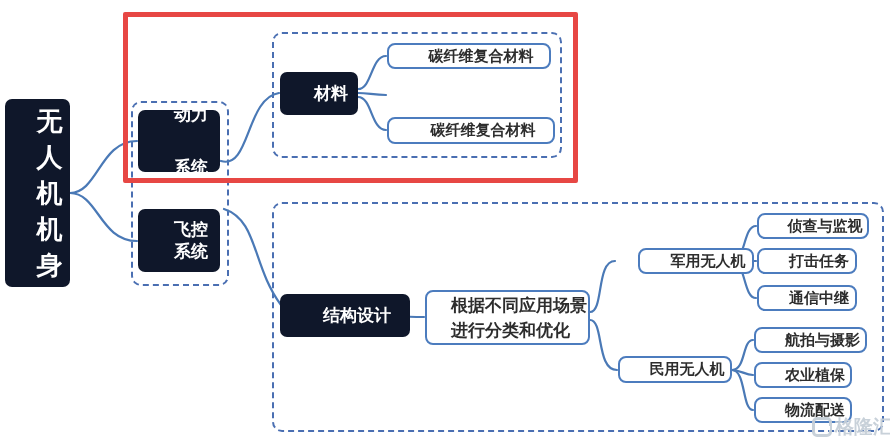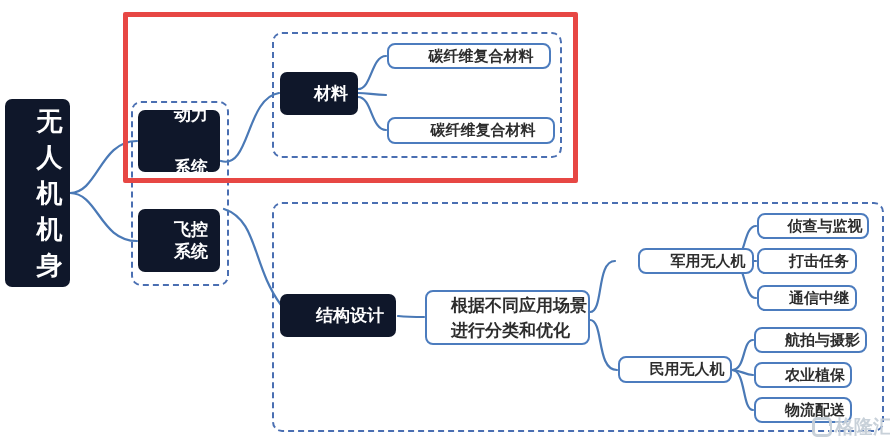--- a/index.html
+++ b/index.html
@@ -88,21 +88,21 @@
   <div class="node box-blue" style="left:280px;top:72px;width:78px;height:43px;">
     <span class="bl">材料</span>
   </div>
   <div class="node box-white" style="left:387px;top:43px;width:164px;height:26px;">
     <span>碳纤维复合材料</span>
   </div>
   <div class="node box-white" style="left:387px;top:117px;width:168px;height:27px;">
     <span>碳纤维复合材料</span>
   </div>
 
-  <div class="node box-blue" style="left:280px;top:294px;width:116px;height:43px;">
+  <div class="node box-blue" style="left:280px;top:294px;width:130px;height:43px;">
     <span class="bl">结构设计</span>
   </div>
   <div class="node box-white note-box" style="left:425px;top:290px;width:165px;height:55px;">
     <span>根据不同应用场景</span>
     <span>进行分类和优化</span>
   </div>
 
   <div class="node box-white" style="left:616px;top:248px;width:116px;height:26px;margin-left:22px;">
     <span>军用无人机</span>
   </div>

